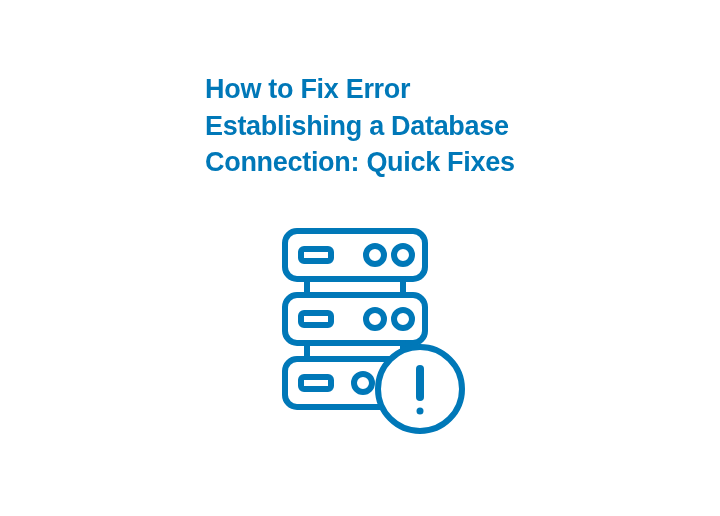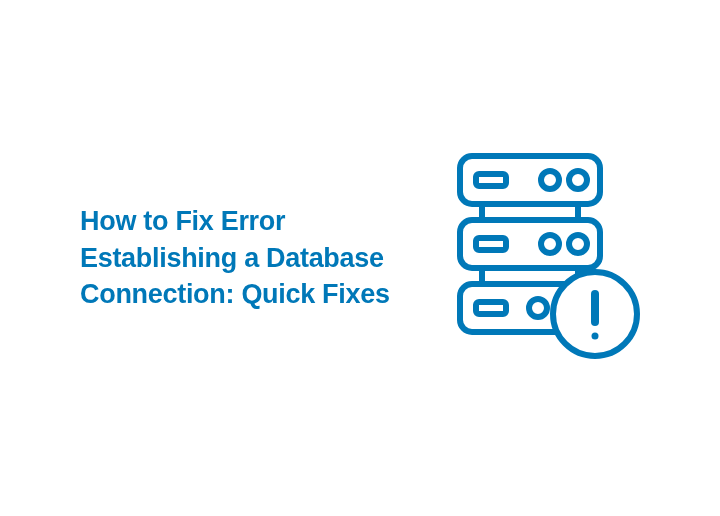--- a/index.html
+++ b/index.html
@@ -15,20 +15,21 @@
       align-items: center;
       justify-content: space-between;
       padding: 0 70px 0 80px;
       font-family: -apple-system, BlinkMacSystemFont, "Segoe UI", Arial, sans-serif;
     }
     .content {
       display: flex;
       align-items: center;
       width: 100%;
       gap: 40px;
+      flex-direction: column;
     }
     .heading {
       color: #0078b8;
       font-size: 27px;
       font-weight: 700;
       line-height: 1.35;
       max-width: 320px;
       letter-spacing: -0.3px;
     }
     .icon-wrap {

